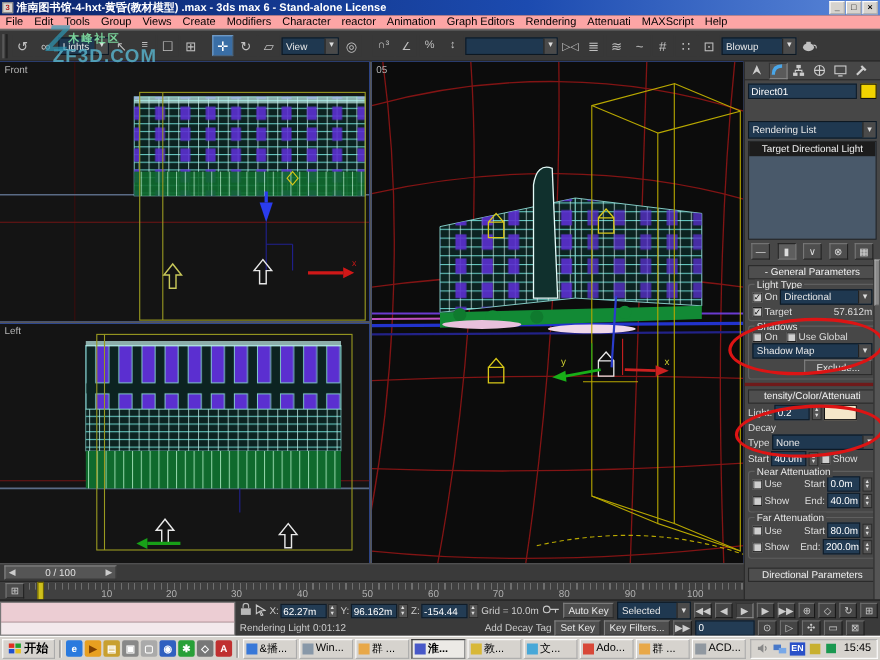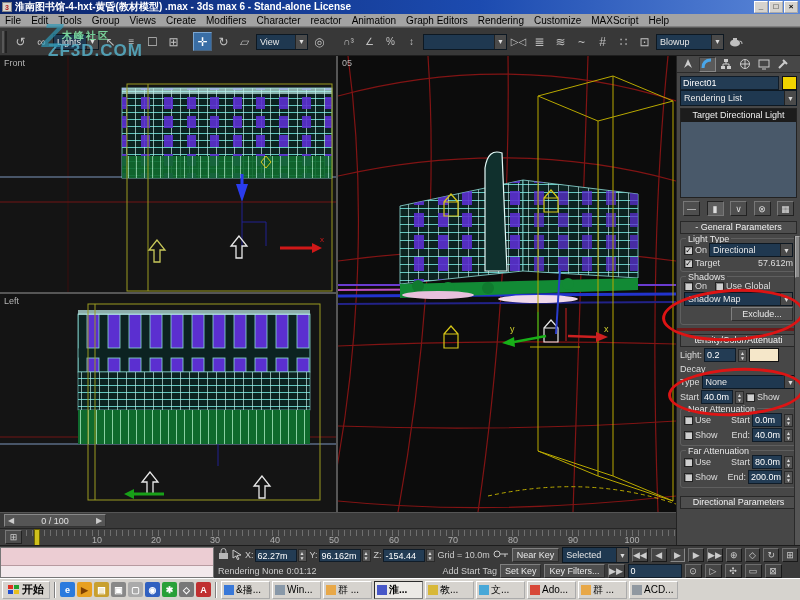--- a/index.html
+++ b/index.html
@@ -9,21 +9,21 @@
 
 
 .titlebar{position:absolute;top:0;left:0;width:800px;height:14px;
   background:linear-gradient(90deg,#0a246a,#1c4bb0 60%,#5a86d8);color:#fff;
   font-size:10px;font-weight:bold;display:flex;align-items:center;padding:0 2px;white-space:nowrap}
 .appicon{width:10px;height:10px;background:#d8d4cc;border:1px solid #888;margin-right:3px;
   display:inline-flex;align-items:center;justify-content:center;font-size:7px;color:#b02020}
 .wincontrols{position:absolute;right:2px;top:1px;display:flex;gap:1px}
 .winbtn{width:14px;height:12px;background:#d6d3ce;border:1px outset #fff;color:#000;
   font-size:8px;line-height:10px;text-align:center;font-weight:bold}
-.menubar{position:absolute;top:14px;left:0;width:800px;height:13px;background:#a3a3a3;
+.menubar{position:absolute;top:14px;left:0;width:800px;height:13px;background:#fca5a5;
   border-bottom:1px solid #808080;display:flex;align-items:center;font-size:10px;color:#000}
 .menuitem{padding:0 5px;line-height:13px}
 .wm-top{position:absolute;top:7px;right:3px;z-index:60;pointer-events:none;text-align:right;
   color:#9a9a9a;font-weight:bold;line-height:10px;white-space:nowrap}
 .wm-top .cn{font-size:13px;color:#8f8f8f;letter-spacing:1px;vertical-align:middle}
 .wm-top .url{font-size:9px;color:#9a9a9a;text-transform:uppercase;vertical-align:middle;margin-left:4px}
 
 
 .toolbar{position:absolute;top:27px;left:0;width:800px;height:29px;background:#383838;
   border-top:1px solid #5a5a5a;border-bottom:1px solid #1e1e1e;display:flex;align-items:center;
@@ -49,21 +49,21 @@
 .vp{position:absolute;background:#1d4ed8;overflow:hidden}
 .vplabel{position:absolute;top:2px;left:4px;color:#b4b4b4;font-size:9px;z-index:5}
 
 
 #cmdpanel{position:absolute;left:676px;top:56px;width:124px;height:489px;background:#474747;
   color:#ddd;font-size:9px;border-left:1px solid #222}
 .tabs{display:flex;height:17px;align-items:center;justify-content:space-around;padding:0 8px 0 2px;
   border-bottom:1px solid #2a2a2a}
 .tab{width:17px;height:15px;display:flex;align-items:center;justify-content:center}
 .tab.active{background:#5a5a5a;border:1px inset #888}
-.namerow{display:flex;align-items:center;gap:3px;padding:3px 3px 0 3px}
+.namerow{display:flex;align-items:center;gap:3px;padding:3px 3px 20px 3px}
 .fld{background:#233c54;border:1px solid #101c28;color:#fff;height:14px;line-height:12px;
   padding:0 2px;font-size:9px;overflow:hidden;white-space:nowrap}
 .swatch{width:15px;height:14px;border:1px solid #111}
 .modlist{margin:0 3px 2px 3px}
 .stack{margin:0 3px;height:90px;background:#49596a;border:1px solid #222;overflow:hidden}
 .stackrow{height:13px;background:#1c1c1c;color:#f0f0f0;text-align:center;line-height:13px;font-size:9px}
 .stackbtns{display:flex;align-items:center;justify-content:space-between;padding:3px 6px}
 .sbtn{width:17px;height:15px;background:#4e4e4e;border:1px outset #777;color:#ddd;font-size:9px;
   display:flex;align-items:center;justify-content:center}
 .sbtn.pressed{border:1px inset #777;background:#5e5e5e}
@@ -158,21 +158,21 @@
     <span class="menuitem">Tools</span>
     <span class="menuitem">Group</span>
     <span class="menuitem">Views</span>
     <span class="menuitem">Create</span>
     <span class="menuitem">Modifiers</span>
     <span class="menuitem">Character</span>
     <span class="menuitem">reactor</span>
     <span class="menuitem">Animation</span>
     <span class="menuitem">Graph Editors</span>
     <span class="menuitem">Rendering</span>
-    <span class="menuitem">Customize</span>
+    <span class="menuitem">Attenuati</span>
     <span class="menuitem">MAXScript</span>
     <span class="menuitem">Help</span>
   </div>
 
   <div class="toolbar">
     <span class="handle"></span>
     <span class="ic">↺</span>
     <span class="ic">∞</span>
     <div class="ddl" style="width:46px">
       <span>Lights</span>
@@ -584,40 +584,40 @@
         <span class="spin">▲<br>▼</span>
         </span>
       <span>Grid = 10.0m</span>
       <span class="minisvg">
         <svg width="16" height="10">
             <circle cx="4" cy="5" r="3" stroke="#c8c8c8" fill="none"></circle>
             <line x1="7" y1="5" x2="15" y2="5" stroke="#c8c8c8"></line>
             <line x1="12" y1="5" x2="12" y2="8" stroke="#c8c8c8"></line>
           </svg>
       </span>
-      <span class="btn3">Near Key</span>
+      <span class="btn3">Auto Key</span>
       <div class="ddl" style="width:72px">
         <span>Selected</span>
           <span class="arrow">▼</span>
       </div>
       <span class="navic">◀◀</span>
       <span class="navic">◀</span>
       <span class="navic play">▶</span>
       <span class="navic">▶</span>
       <span class="navic">▶▶</span>
       <span class="navic">⊕</span>
       <span class="navic">◇</span>
       <span class="navic">↻</span>
       <span class="navic">⊞</span>
     </div>
     <div class="srow srow2">
-      <span>Rendering None</span>
+      <span>Rendering Light</span>
       <span>0:01:12</span>
       <span style="width:120px"></span>
-      <span>Add Start Tag</span>
+      <span>Add Decay Tag</span>
       <span class="btn3">Set Key</span>
       <span class="btn3">Key Filters...</span>
       <span class="navic">▶▶</span>
       <span class="fld" style="width:54px">0</span>
       <span class="navic">⊙</span>
       <span class="navic">▷</span>
       <span class="navic">✣</span>
       <span class="navic">▭</span>
       <span class="navic">⊠</span>
     </div>
@@ -673,15 +673,41 @@
         <span>Ado...</span>
       </div>
     <div class="task">
         <span class="ti" style="background:#e8a848"></span>
         <span>群 ...</span>
       </div>
     <div class="task">
         <span class="ti" style="background:#9098a0"></span>
         <span>ACD...</span>
       </div>
+    <div class="tray">
+      <span class="trayic">
+        <svg width="11" height="11">
+            <path d="M1,4 H3 L6,1.5 V9.5 L3,7 H1 Z" fill="#888"></path>
+            <path d="M7.5,3.5 Q9.5,5.5 7.5,7.5" stroke="#888" fill="none"></path>
+          </svg>
+      </span>
+      <span class="trayic">
+          <svg width="12" height="11">
+            <rect x="0" y="2" width="7" height="5" fill="#4878c8"></rect>
+            <rect x="5" y="5" width="7" height="5" fill="#78a8e8"></rect>
+          </svg>
+        </span>
+      <span class="enbadge">EN</span>
+      <span class="trayic">
+          <svg width="10" height="10">
+            <rect width="10" height="10" fill="#c8b030"></rect>
+          </svg>
+        </span>
+      <span class="trayic">
+          <svg width="9" height="9">
+            <rect width="9" height="9" fill="#1a9850"></rect>
+          </svg>
+        </span>
+      <span class="clock">15:45</span>
+    </div>
   </div>
 
 </div>
 
 </body></html>

